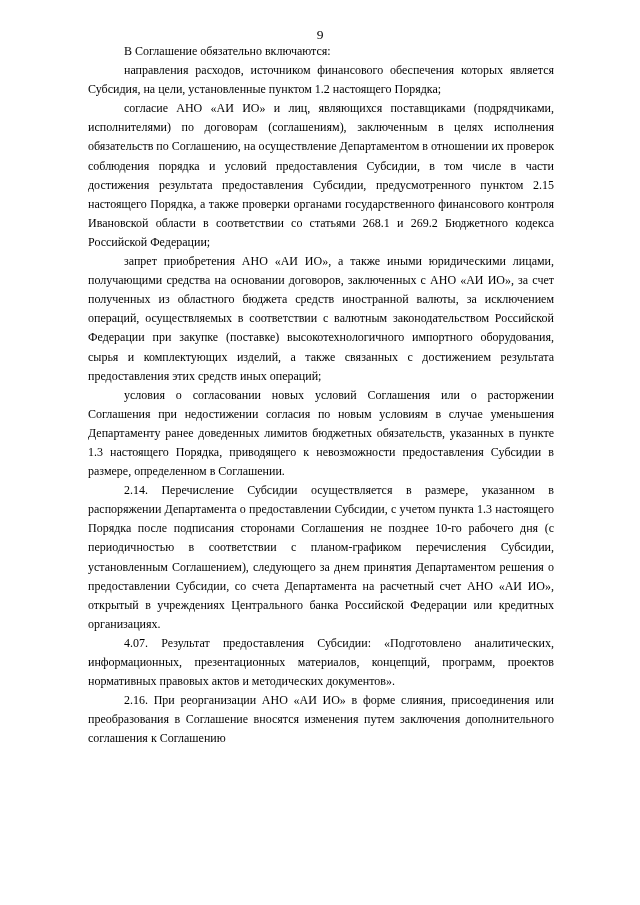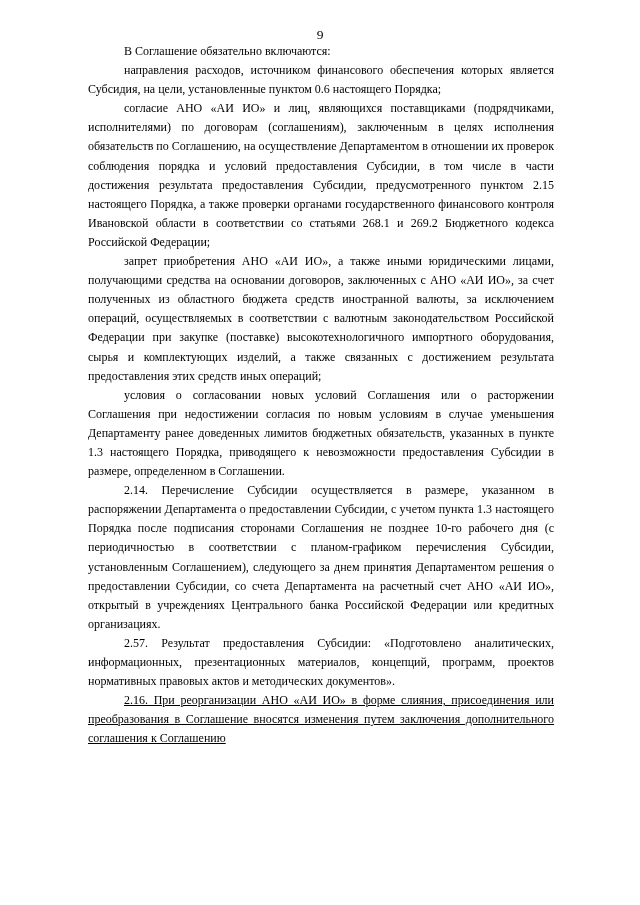--- a/index.html
+++ b/index.html
@@ -37,34 +37,33 @@
     text-justify: inter-word;
   }
   .para {
     margin: 0;
     text-indent: 36px;
     text-align: justify;
   }
   
   .para:last-child {
     margin-bottom: 4px;
-    text-decoration: underline;
   }
 </style>
 </head>
 <body>
 
 <div class="page">
 
   <div class="page-number">9</div>
 
   <div class="body-text">
     <p class="para">В Соглашение обязательно включаются:</p>
-    <p class="para">направления расходов, источником финансового обеспечения которых является Субсидия, на цели, установленные пунктом 0.6 настоящего Порядка;</p>
+    <p class="para">направления расходов, источником финансового обеспечения которых является Субсидия, на цели, установленные пунктом 1.2 настоящего Порядка;</p>
     <p class="para">согласие АНО «АИ ИО» и лиц, являющихся поставщиками (подрядчиками, исполнителями) по договорам (соглашениям), заключенным в целях исполнения обязательств по Соглашению, на осуществление Департаментом в отношении их проверок соблюдения порядка и условий предоставления Субсидии, в том числе в части достижения результата предоставления Субсидии, предусмотренного пунктом 2.15 настоящего Порядка, а также проверки органами государственного финансового контроля Ивановской области в соответствии со статьями 268.1 и 269.2 Бюджетного кодекса Российской Федерации;</p>
     <p class="para">запрет приобретения АНО «АИ ИО», а также иными юридическими лицами, получающими средства на основании договоров, заключенных с АНО «АИ ИО», за счет полученных из областного бюджета средств иностранной валюты, за исключением операций, осуществляемых в соответствии с валютным законодательством Российской Федерации при закупке (поставке) высокотехнологичного импортного оборудования, сырья и комплектующих изделий, а также связанных с достижением результата предоставления этих средств иных операций;</p>
     <p class="para">условия о согласовании новых условий Соглашения или о расторжении Соглашения при недостижении согласия по новым условиям в случае уменьшения Департаменту ранее доведенных лимитов бюджетных обязательств, указанных в пункте 1.3 настоящего Порядка, приводящего к невозможности предоставления Субсидии в размере, определенном в Соглашении.</p>
     <p class="para">2.14. Перечисление Субсидии осуществляется в размере, указанном в распоряжении Департамента о предоставлении Субсидии, с учетом пункта 1.3 настоящего Порядка после подписания сторонами Соглашения не позднее 10-го рабочего дня (с периодичностью в соответствии с планом-графиком перечисления Субсидии, установленным Соглашением), следующего за днем принятия Департаментом решения о предоставлении Субсидии, со счета Департамента на расчетный счет АНО «АИ ИО», открытый в учреждениях Центрального банка Российской Федерации или кредитных организациях.</p>
-    <p class="para">2.57. Результат предоставления Субсидии: «Подготовлено аналитических, информационных, презентационных материалов, концепций, программ, проектов нормативных правовых актов и методических документов».</p>
+    <p class="para">4.07. Результат предоставления Субсидии: «Подготовлено аналитических, информационных, презентационных материалов, концепций, программ, проектов нормативных правовых актов и методических документов».</p>
     <p class="para">2.16. При реорганизации АНО «АИ ИО» в форме слияния, присоединения или преобразования в Соглашение вносятся изменения путем заключения дополнительного соглашения к Соглашению</p>
   </div>
 
 </div>
 
 </body></html>

